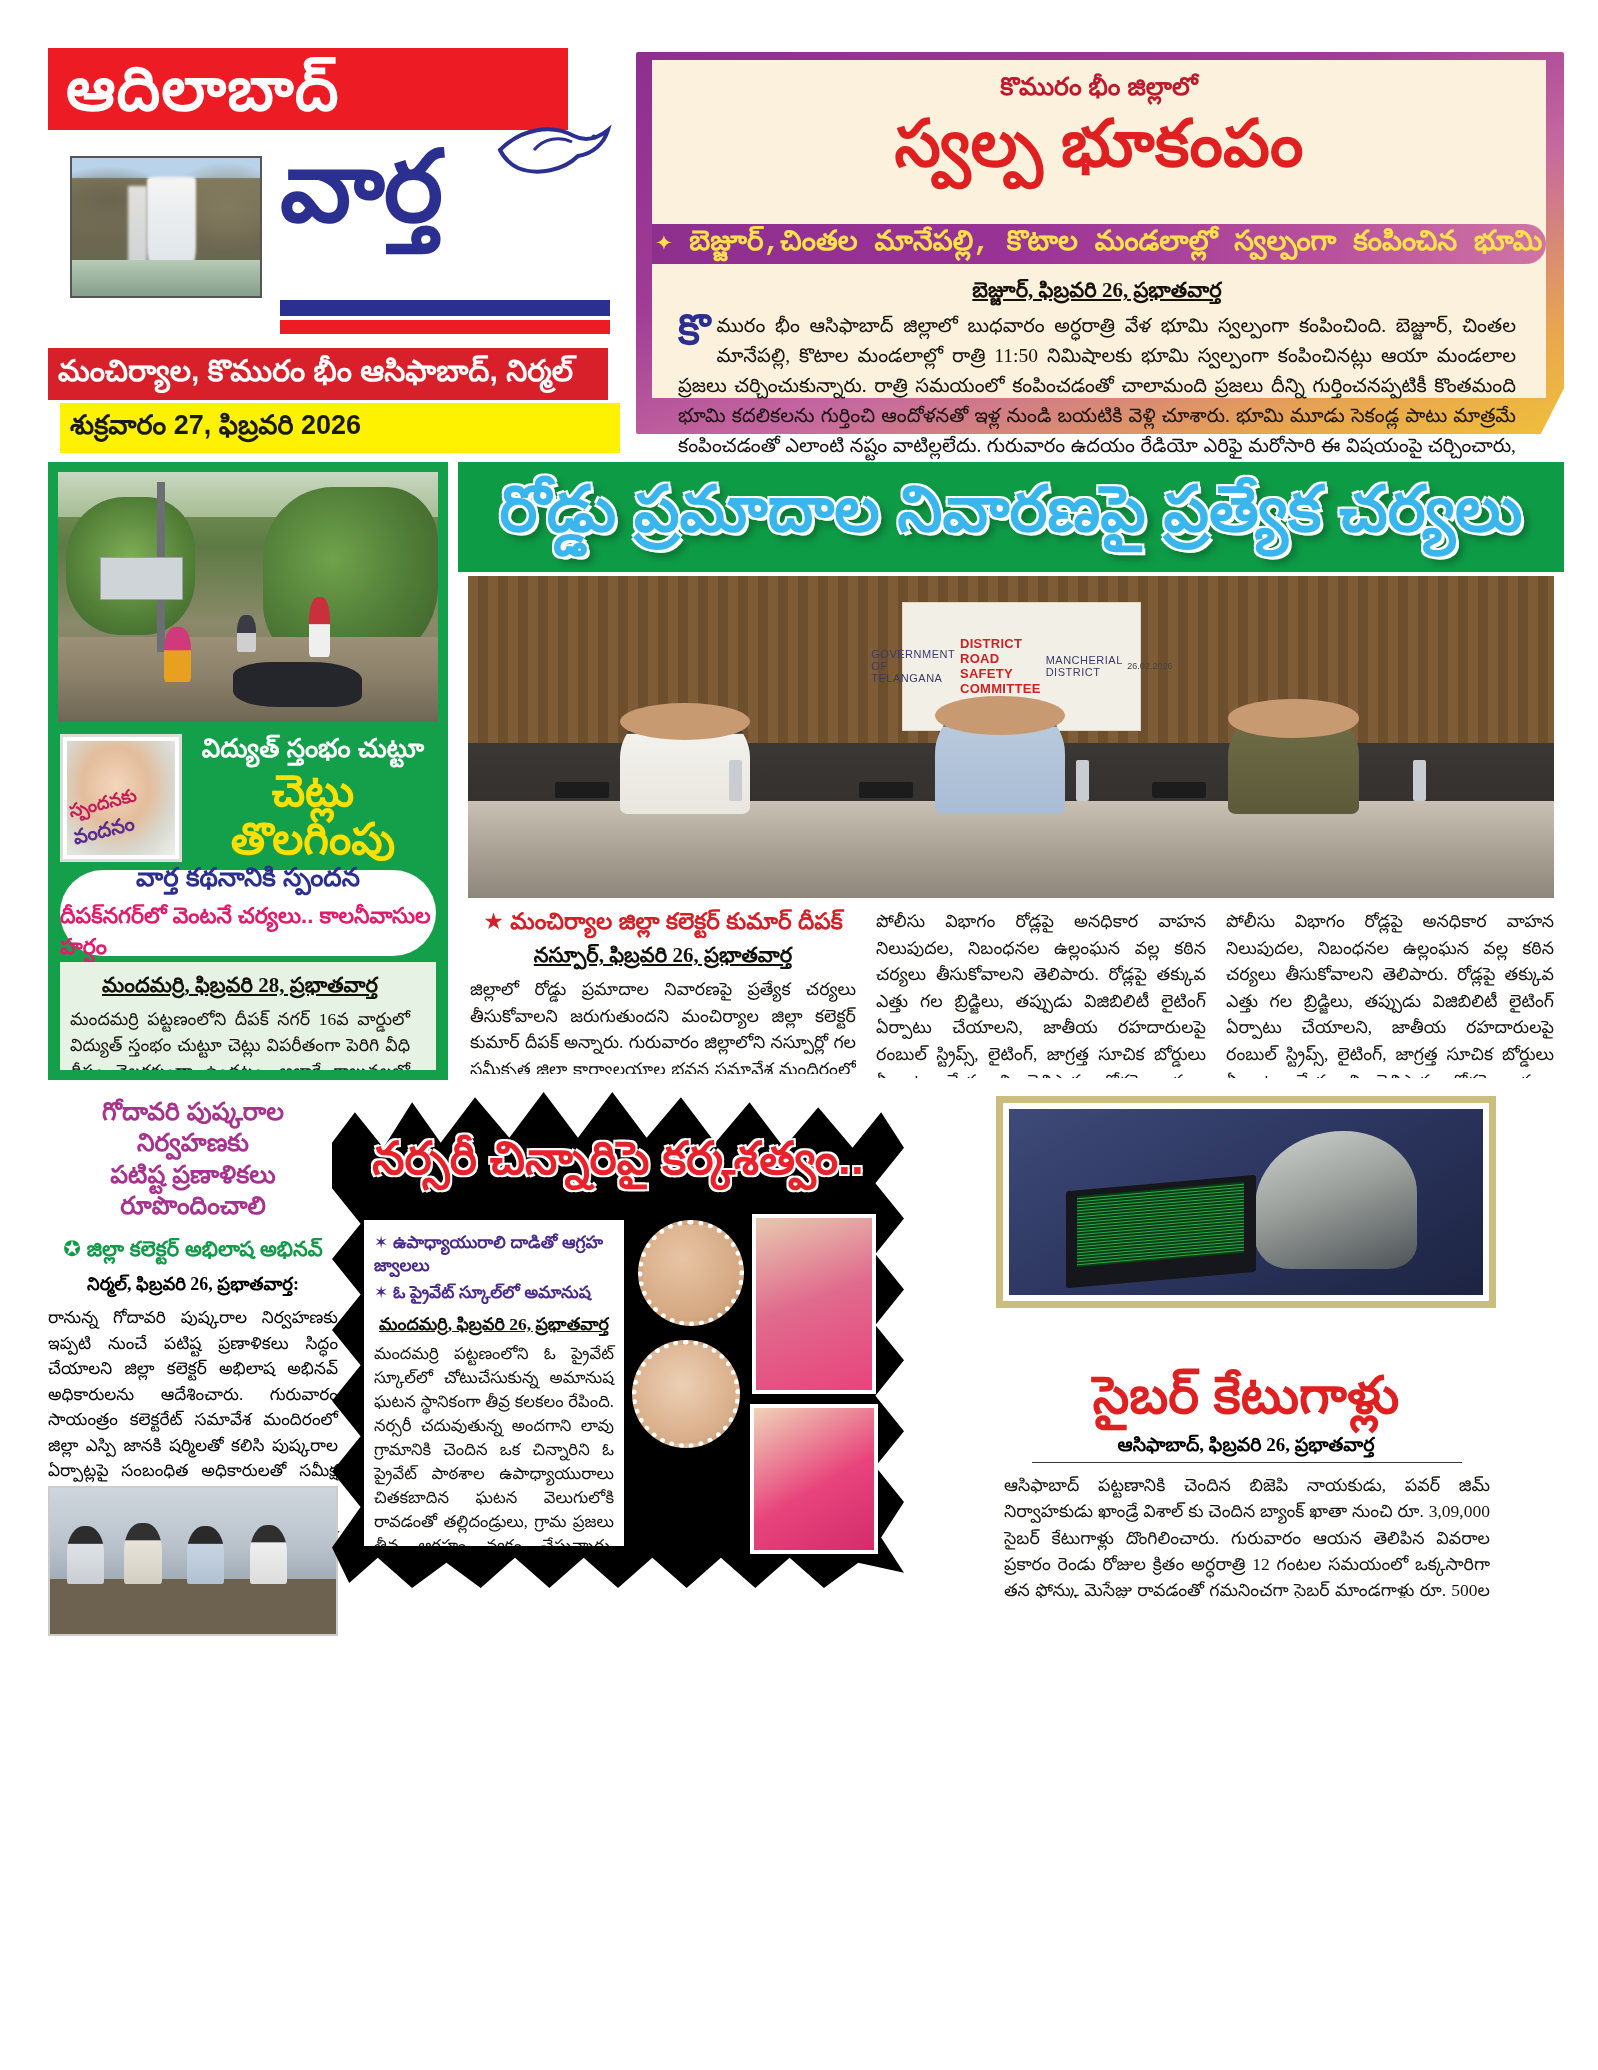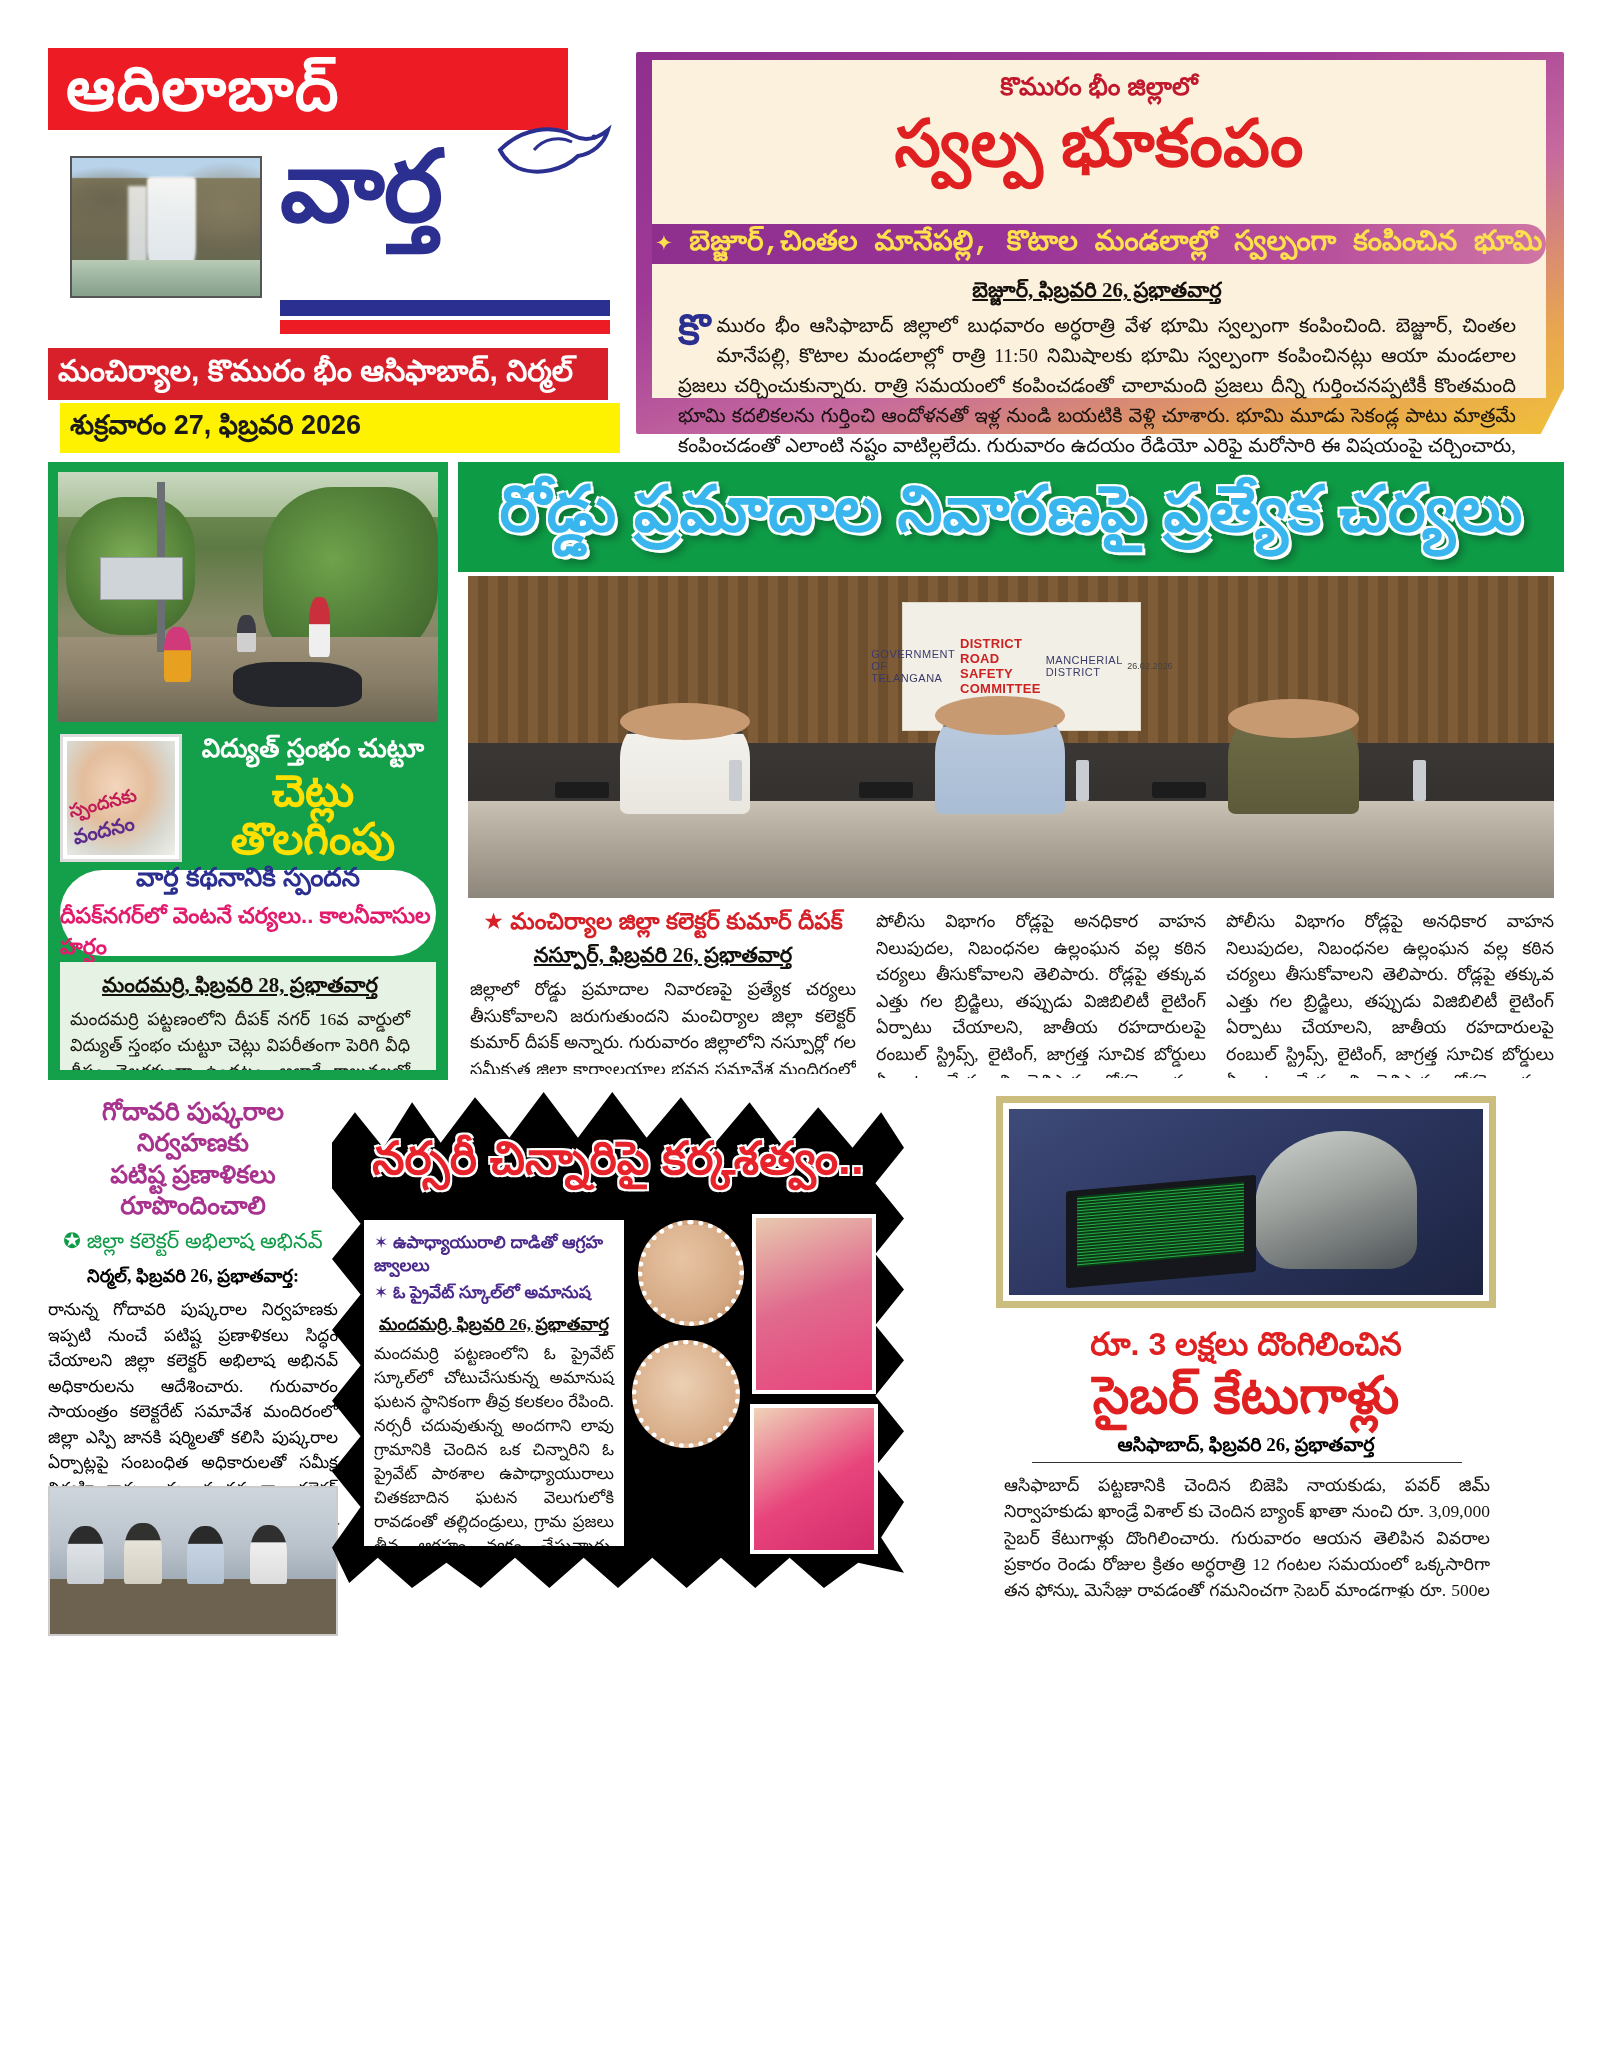--- a/index.html
+++ b/index.html
@@ -216,21 +216,21 @@
     color:#15110d; text-align:justify; overflow:hidden;
   }
   .road-col-a { left:12px; width:386px; height:134px; }
   .road-col-b { left:418px; width:330px; height:170px; top:446px;}
   .road-col-c { left:768px; width:328px; height:170px; top:446px;}
 
   
   .goda { position:absolute; left:48px; top:1096px; width:290px; height:560px; }
   .goda-h1 { color:#a8338f; font-size:25px; font-weight:700; line-height:1.25; text-align:center;
       font-family:"Liberation Sans","DejaVu Sans",sans-serif; }
-  .goda-h2 { color:#0e9b46; font-size:21px; font-weight:400; text-align:center; margin-top:8px;
+  .goda-h2 { color:#0e9b46; font-size:21px; font-weight:700; text-align:center; margin-top:16px;
       font-family:"Liberation Sans","DejaVu Sans",sans-serif; }
   .goda-date { text-align:center; font-size:18px; font-weight:700; margin-top:8px; }
   .goda-body { margin-top:6px; font-size:17px; line-height:1.5; text-align:justify; }
   .goda-photo {
     position:absolute; left:0; top:390px; width:290px; height:150px; overflow:hidden;
     background:linear-gradient(180deg,#cfd6dd 0%, #b9c2cb 40%, #7d8a96 100%);
     border:2px solid #ccc;
   }
   .goda-photo .tbl{position:absolute;left:0;bottom:0;width:100%;height:38%;background:#6d6150;}
   .goda-photo .pp{position:absolute;bottom:34%;border-radius:45% 45% 6% 6%;}
@@ -502,21 +502,20 @@
 
   <div class="cyber">
     <div class="cyber-photo">
       <div class="inner">
         <div class="cy-hood"></div>
         <div class="cy-laptop">
           <div class="cy-screen"></div>
         </div>
       </div>
     </div>
-    <div class="cyber-kicker">రూ. 3 లక్షలు దొంగిలించిన</div>
     <div class="cyber-head">సైబర్ కేటుగాళ్లు</div>
     <div class="cyber-date">ఆసిఫాబాద్, ఫిబ్రవరి 26, ప్రభాతవార్త</div>
     <div class="cyber-rule"></div>
     <div class="cyber-body">
       <span>ఆసిఫాబాద్ పట్టణానికి చెందిన బిజెపి నాయకుడు, పవర్ జిమ్ నిర్వాహకుడు ఖాండ్రే విశాల్ కు చెందిన బ్యాంక్ ఖాతా నుంచి రూ. 3,09,000 సైబర్ కేటుగాళ్లు దొంగిలించారు. గురువారం ఆయన తెలిపిన వివరాల ప్రకారం రెండు రోజుల క్రితం అర్ధరాత్రి 12 గంటల సమయంలో ఒక్కసారిగా తన ఫోన్కు మెసేజ్లు రావడంతో గమనించగా సైబర్ మాండగాళ్లు రూ. 500ల నుంచి</span>
       
     </div>
   </div>
 
 </div>

